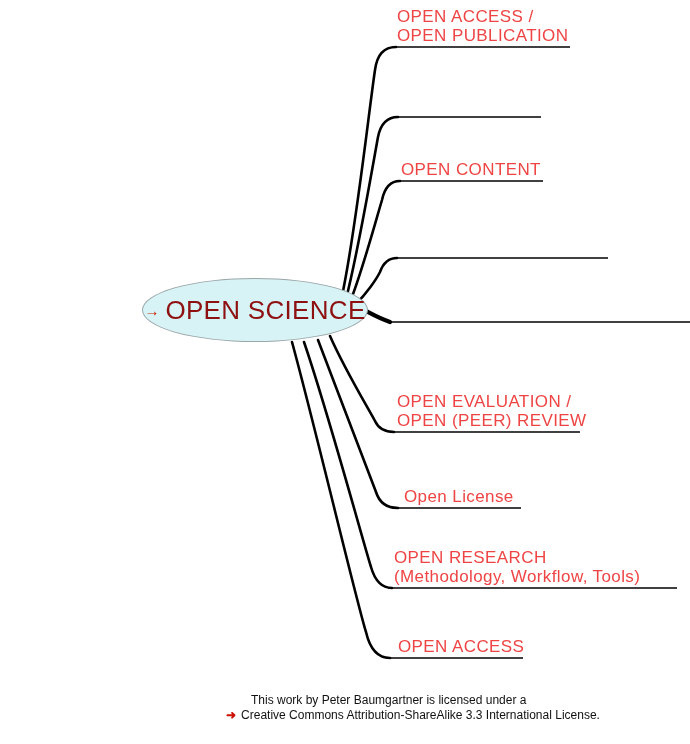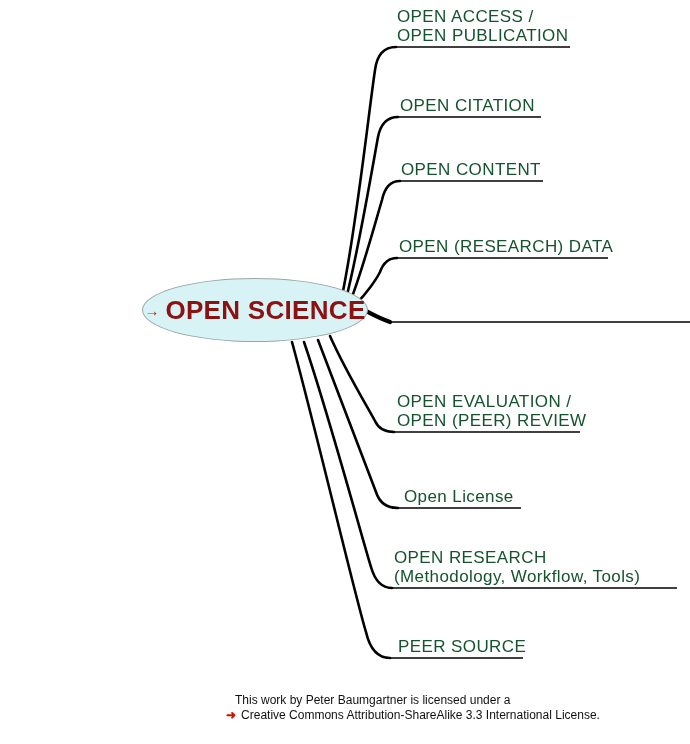--- a/index.html
+++ b/index.html
@@ -54,46 +54,46 @@
   .root-arrow {
     color: #cc2200;
     font-size: 15px;
     font-weight: bold;
     margin-right: 6px;
     line-height: 1;
   }
   .root-label {
     color: #8e1111;
     font-size: 26px;
-    font-weight: bold;
+    font-weight: normal;
     letter-spacing: 0.3px;
     white-space: nowrap;
   }
   .node-label {
     position: absolute;
-    color: #14532d;
+    color: #ef4444;
     font-size: 17px;
     letter-spacing: 0.4px;
     line-height: 19px;
     white-space: pre-line;
     z-index: 2;
     cursor: default;
     margin-top: 8px;
   }
   .footer {
     position: absolute;
     left: 226px;
     top: 693px;
     color: #111111;
     font-size: 12px;
     line-height: 15px;
     z-index: 2;
   }
   .footer-line1 {
-    margin-left: 9px;
+    margin-left: 25px;
   }
   .footer-line2 {
     display: flex;
     align-items: baseline;
   }
   .footer-arrow {
     color: #cc1100;
     font-weight: bold;
     margin-right: 5px;
   }
@@ -126,29 +126,27 @@
     <line x1="386" y1="658" x2="523" y2="658"></line>
   </svg>
 
   <div class="root-node">
     <span class="root-arrow">→</span>
     <span class="root-label">OPEN SCIENCE</span>
   </div>
 
   <div class="node-label" style="left:397px; bottom:699px;">OPEN ACCESS /
 OPEN PUBLICATION</div>
-  <div class="node-label" style="left:400px; bottom:629px;">OPEN CITATION</div>
   <div class="node-label" style="left:401px; bottom:565px;text-align:center;">OPEN CONTENT</div>
-  <div class="node-label" style="left:399px; bottom:488px;">OPEN (RESEARCH) DATA</div>
   <div class="node-label" style="left:404px; bottom:238px;">Open License</div>
   <div class="node-label" style="left:397px; bottom:314px;">OPEN EVALUATION /
 OPEN (PEER) REVIEW</div>
   <div class="node-label" style="left:394px; bottom:158px;">OPEN RESEARCH
 (Methodology, Workflow, Tools)</div>
-  <div class="node-label" style="left:398px; bottom:88px;">PEER SOURCE</div>
+  <div class="node-label" style="left:398px; bottom:88px;">OPEN ACCESS</div>
 
   <div class="footer">
     <div class="footer-line1">This work by Peter Baumgartner is licensed under a</div>
     <div class="footer-line2">
       <span class="footer-arrow">➜</span>
       <span>Creative Commons Attribution-ShareAlike 3.3 International License.</span>
     </div>
   </div>
 
 </div>

